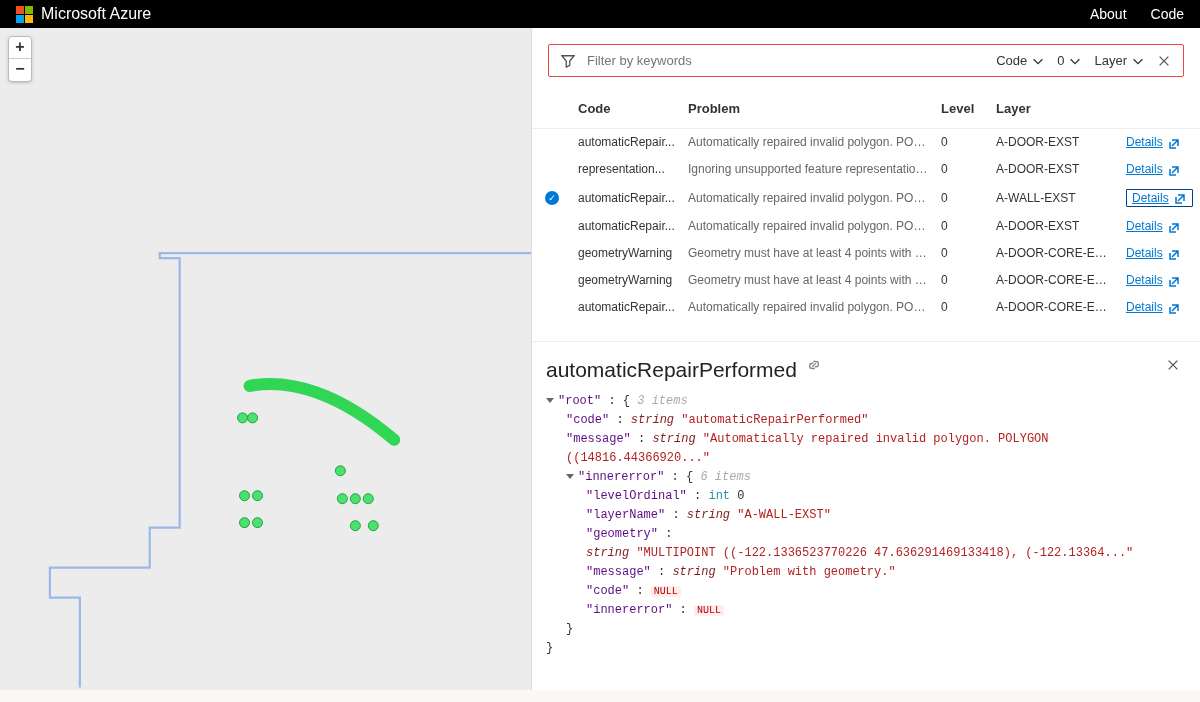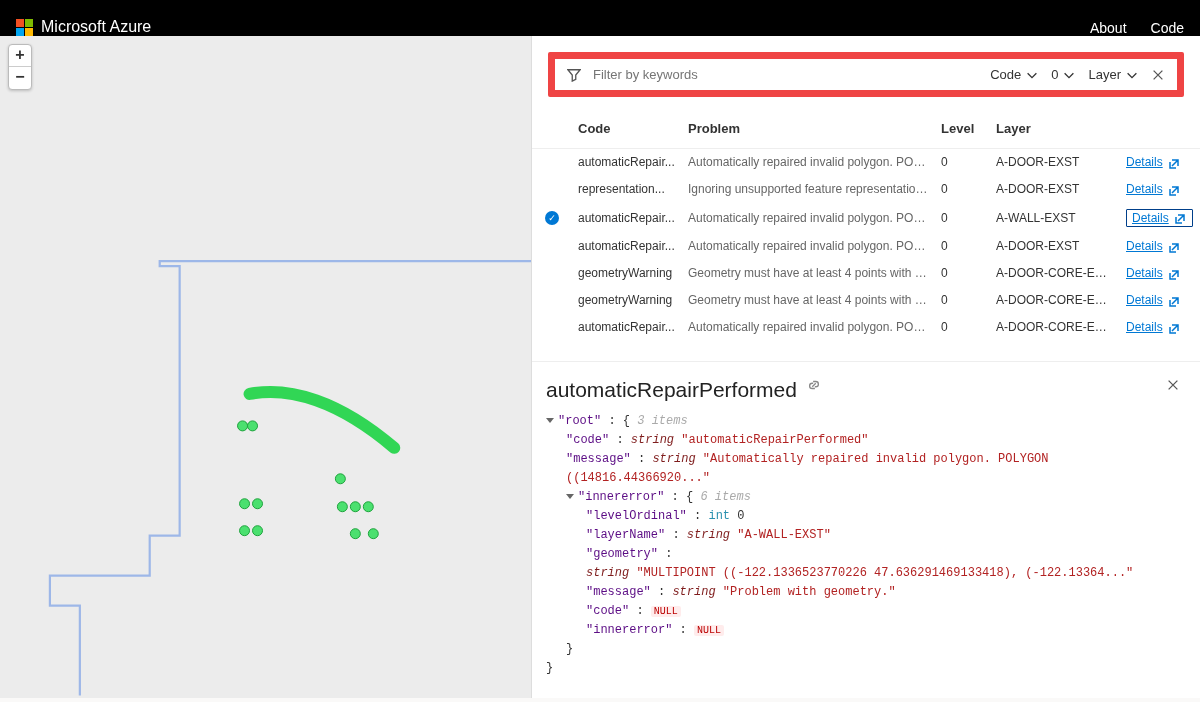--- a/index.html
+++ b/index.html
@@ -1,34 +1,34 @@
 <!DOCTYPE html>
 <html><head>
 <meta charset="utf-8">
 <style>
   * { box-sizing: border-box; margin: 0; padding: 0; }
   html, body { height: 100%; font-family: "Segoe UI", -apple-system, sans-serif; font-size: 13px; color: #333; background: #faf9f8; overflow: hidden; }
-  .header { background:#000; color:#fff; height:36px; display:flex; align-items:flex-end; padding:0 16px; }
+  .header { background:#000; color:#fff; height:28px; display:flex; align-items:center; padding:0 16px; }
   .logo-squares { display:inline-grid; grid-template-columns:8px 8px; grid-template-rows:8px 8px; gap:1px; margin-right:8px;}
   .logo-squares span:nth-child(1){background:#f25022;}
   .logo-squares span:nth-child(2){background:#7fba00;}
   .logo-squares span:nth-child(3){background:#00a4ef;}
   .logo-squares span:nth-child(4){background:#ffb900;}
   .brand { font-size:16px; font-weight:400; }
   .header-spacer{flex:1;}
   .hlink{color:#fff; text-decoration:none; margin-left:24px; font-size:14px;}
   .body { display:flex; height:calc(100% - 40px); }
   .map-pane { position:relative; width:532px; border-right:1px solid #ddd; background:#ececec; }
   .zoom { position:absolute; top:8px; left:8px; background:#fff; border:1px solid #bbb; border-radius:4px; width:24px; box-shadow:0 1px 3px rgba(0,0,0,.2);}
   .zoom div{height:22px; line-height:20px; text-align:center; font-size:16px; font-weight:bold; cursor:pointer; color:#333;}
   .zoom div:first-child{border-bottom:1px solid #ccc;}
   .map-svg { width:100%; height:100%; }
   .right-pane{ flex:1; display:flex; flex-direction:column; background:#fff; min-width:0;}
   .filter-wrap{ padding:16px 16px 0 16px; }
-  .filter-bar{ border:7px solid #ef4444; border-radius:2px; padding:8px 12px; display:flex; align-items:center; gap:12px; color:#555; font-size:13px;}
+  .filter-bar{ border:1px solid #ef4444; border-radius:2px; padding:8px 12px; display:flex; align-items:center; gap:12px; color:#555; font-size:13px;}
   .filter-bar input{border:none;flex:1;outline:none;font-size:13px;}
   .dd{display:flex;align-items:center;gap:4px;color:#333;cursor:pointer;}
   .x-btn{cursor:pointer;width:14px;height:14px;color:#555;}
   .table-wrap{padding-top:14px;}
   table{width:100%;border-collapse:collapse;table-layout:fixed;}
   th{ text-align:left; font-weight:600; font-size:13px; padding:10px 6px 12px; color:#333; border-bottom:1px solid #eee;}
   td{ padding:6px 6px; font-size:12px; color:#333; white-space:nowrap; overflow:hidden; text-overflow:ellipsis; vertical-align:middle;}
   tbody tr{height:27px;}
   .sel-dot{ width:14px;height:14px;border-radius:50%;background:#0078d4;display:inline-flex;align-items:center;justify-content:center;color:#fff;font-size:9px;}
   .details-link{ color:#0078d4; text-decoration:underline; cursor:pointer;}

